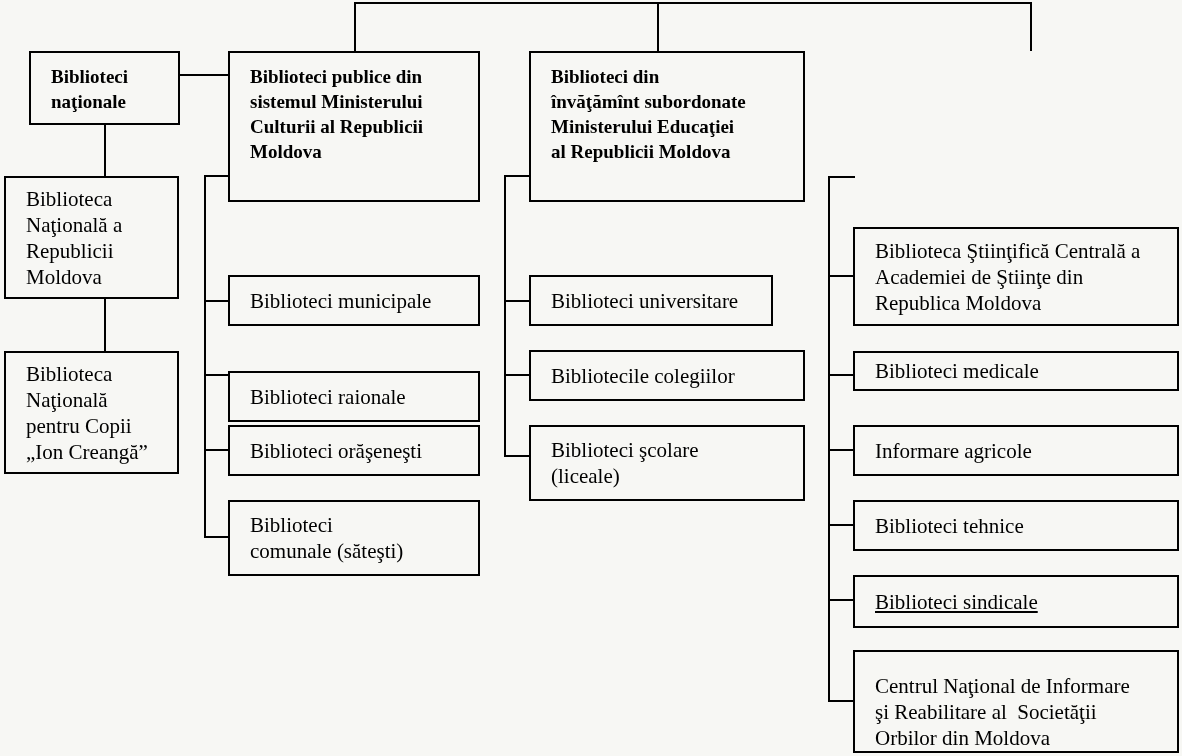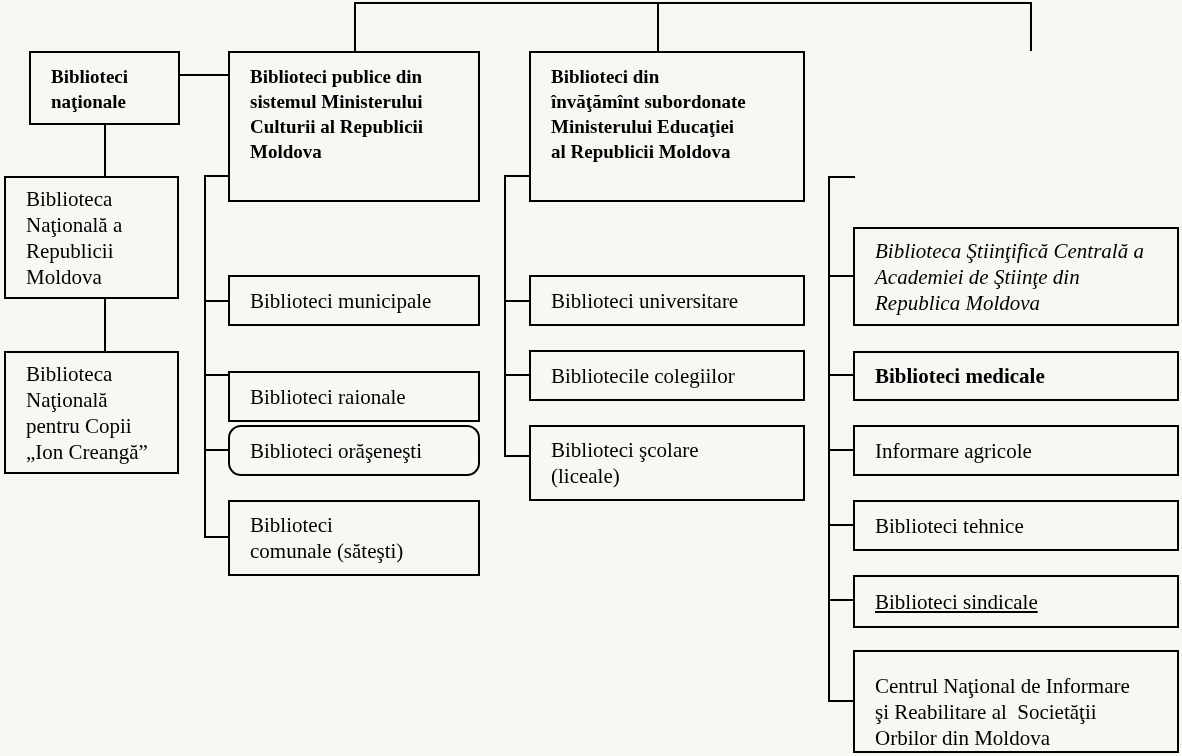--- a/index.html
+++ b/index.html
@@ -98,51 +98,51 @@
 sistemul Ministerului
 Culturii al Republicii
 Moldova</span>
   </div>
   <div class="box" style="left:228px;top:275px;width:252px;height:51px;">
     <span>Biblioteci municipale</span>
   </div>
   <div class="box" style="left:228px;top:350px;width:252px;height:51px;margin-top:21px;">
     <span>Biblioteci raionale</span>
   </div>
-  <div class="box" style="left:228px;top:425px;width:252px;height:51px;border-radius:13px;">
+  <div class="box" style="left:228px;top:425px;width:252px;height:51px;">
     <span>Biblioteci orăşeneşti</span>
   </div>
   <div class="box" style="left:228px;top:500px;width:252px;height:76px;">
     <span>Biblioteci
 comunale (săteşti)</span>
   </div>
 
   <div class="box hdr" style="left:529px;top:51px;width:276px;height:151px;">
     <span>Biblioteci din
 învăţămînt subordonate
 Ministerului Educaţiei
 al Republicii Moldova</span>
   </div>
-  <div class="box" style="left:529px;top:275px;width:276px;height:51px;">
+  <div class="box" style="left:529px;top:275px;width:244px;height:51px;">
     <span>Biblioteci universitare</span>
   </div>
   <div class="box" style="left:529px;top:425px;width:276px;height:76px;">
     <span>Biblioteci şcolare
 (liceale)</span>
   </div>
   <div class="box" style="left:529px;top:350px;width:276px;height:51px;">
     <span>Bibliotecile colegiilor</span>
   </div>
 
-  <div class="box" style="left:853px;top:227px;width:326px;height:99px;font-style:italic;">
+  <div class="box" style="left:853px;top:227px;width:326px;height:99px;">
     <span>Biblioteca Ştiinţifică Centrală a
 Academiei de Ştiinţe din
 Republica Moldova</span>
   </div>
-  <div class="box" style="left:853px;top:351px;width:326px;height:50px;font-weight:bold;">
+  <div class="box" style="left:853px;top:351px;width:326px;height:40px;">
     <span>Biblioteci medicale</span>
   </div>
   <div class="box" style="left:853px;top:425px;width:326px;height:51px;">
     <span>Informare agricole</span>
   </div>
   <div class="box" style="left:853px;top:500px;width:326px;height:51px;">
     <span>Biblioteci tehnice</span>
   </div>
   <div class="box" style="left:853px;top:575px;width:326px;height:53px;text-decoration:underline;">
     <span>Biblioteci sindicale</span>

